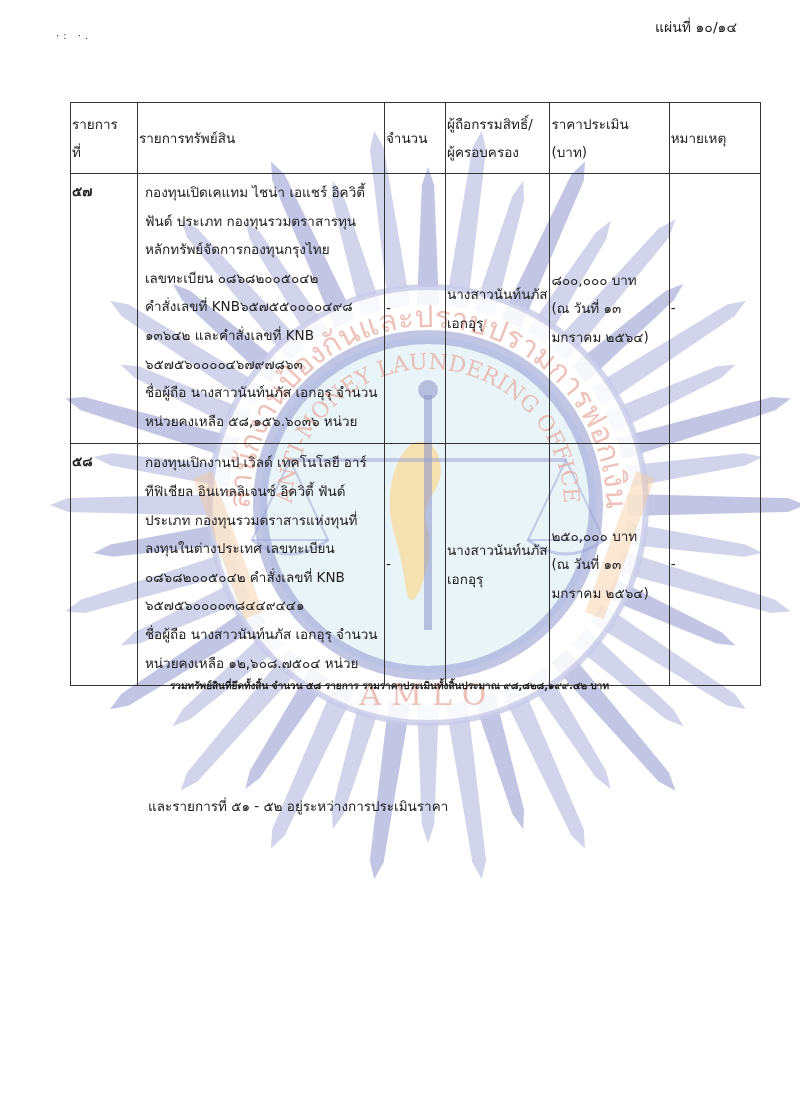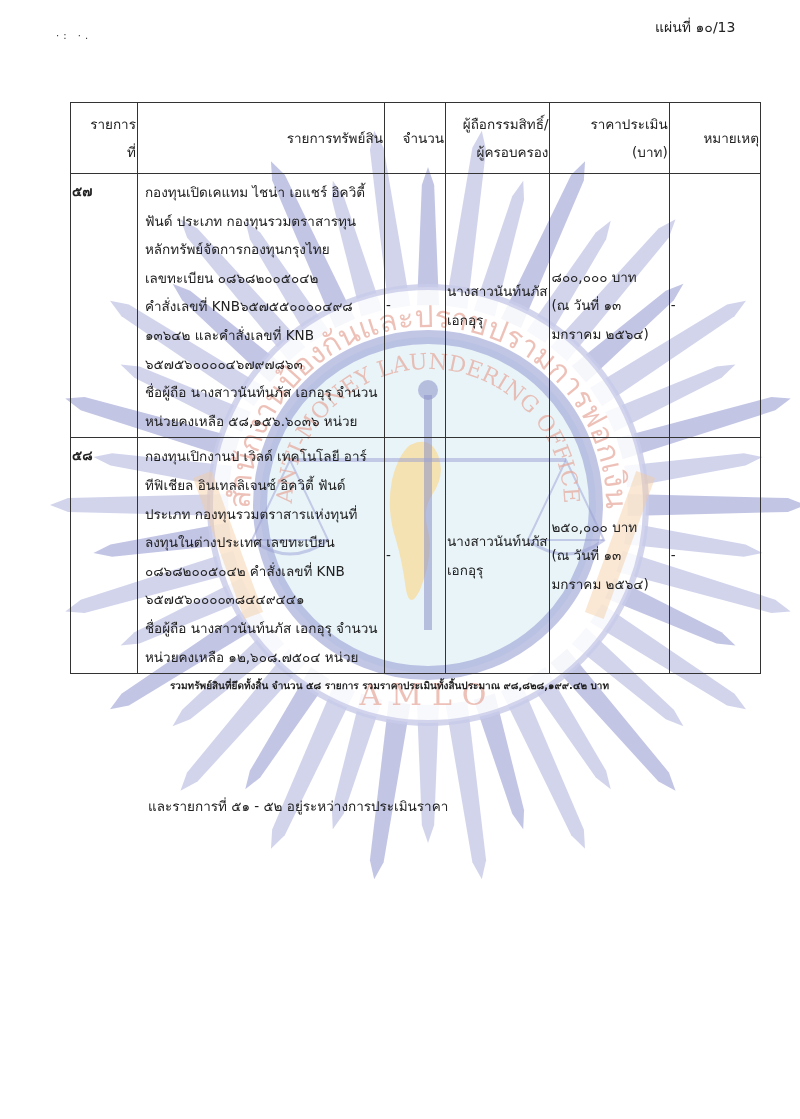--- a/index.html
+++ b/index.html
@@ -9,25 +9,25 @@
   }
   .watermark { position:absolute; left:0; top:0; width:800px; height:1119px; z-index:0; pointer-events:none; }
   .page { position:absolute; left:0; top:0; width:800px; height:1119px; z-index:1; }
   .specks { position:absolute; left:56px; top:30px; font-size:10px; color:#333; letter-spacing:4px; }
   .sheet-no { position:absolute; left:655px; top:16px; font-size:14px; color:#222; }
   table.assets {
     position:absolute; left:70px; top:102px; width:691px; border-collapse:collapse;
     font-size:13.5px; color:#222;
   }
   table.assets th, table.assets td { border:1px solid #333; }
-  table.assets th { font-weight:normal; height:68px; text-align:right; line-height:28px; vertical-align:middle; }
+  table.assets th { font-weight:normal; height:68px; text-align:left; line-height:28px; vertical-align:middle; }
   .c-no { width:66px; } .c-desc { width:244px; } .c-qty { width:60px; }
   .c-owner { width:106px; } .c-value { width:123px; } .c-note { width:92px; }
   td.no { text-align:left; vertical-align:top; padding-top:6px;font-weight:bold; }
-  td.desc { vertical-align:top; padding:4px 6px 2px 7px; line-height:28.6px; }
+  td.desc { vertical-align:top; padding:4px 6px 8px 7px; line-height:28.6px; }
   td.qty, td.owner, td.value, td.note { text-align:left; vertical-align:middle; line-height:28.6px; }
   .desc-line { display:block; white-space:nowrap; }
   .summary { position:absolute; left:170px; top:678px; font-size:10px; font-weight:bold; color:#222; white-space:nowrap; }
   .summary2 { position:absolute; left:85px; top:710px; font-size:13.5px; font-weight:bold; color:#222; white-space:nowrap; }
   .remark { position:absolute; left:85px; top:768px; font-size:13.5px; color:#222; white-space:nowrap; }
   .remark b { font-weight:bold; }
   .remark2 { position:absolute; left:148px; top:795px; font-size:13.5px; color:#222; white-space:nowrap; }
 </style>
 </head>
 <body>
@@ -101,21 +101,21 @@
     <path id="arcIn" d="M292 505 A136 136 0 0 1 564 505"></path>
     <path id="arcBot" d="M330 640 A150 150 0 0 0 526 640"></path>
   </defs>
   <text font-family="DejaVu Serif, serif" font-size="30" fill="#e6a89b" opacity="0.7"><textPath href="#arcTop" startOffset="50%" text-anchor="middle">สำนักงานป้องกันและปราบปรามการฟอกเงิน</textPath></text>
   <text font-family="DejaVu Serif, serif" font-size="22" fill="#e6a89b" opacity="0.7"><textPath href="#arcIn" startOffset="50%" text-anchor="middle">ANTI-MONEY LAUNDERING OFFICE</textPath></text>
   <text x="428" y="705" font-family="DejaVu Serif, serif" font-size="30" fill="#e6a89b" opacity="0.7" text-anchor="middle" letter-spacing="10">AMLO</text>
 </svg>
 
 <div class="page">
   <div class="specks">·: ·.</div>
-  <div class="sheet-no">แผ่นที่ ๑๐/13</div>
+  <div class="sheet-no">แผ่นที่ ๑๐/๑๔</div>
 
   <table class="assets">
     <thead>
       <tr>
         <th class="c-no"><span>รายการ</span><br><span>ที่</span></th>
         <th class="c-desc"><span>รายการทรัพย์สิน</span></th>
         <th class="c-qty"><span>จำนวน</span></th>
         <th class="c-owner"><span>ผู้ถือกรรมสิทธิ์/</span><br><span>ผู้ครอบครอง</span></th>
         <th class="c-value"><span>ราคาประเมิน</span><br><span>(บาท)</span></th>
         <th class="c-note"><span>หมายเหตุ</span></th>

